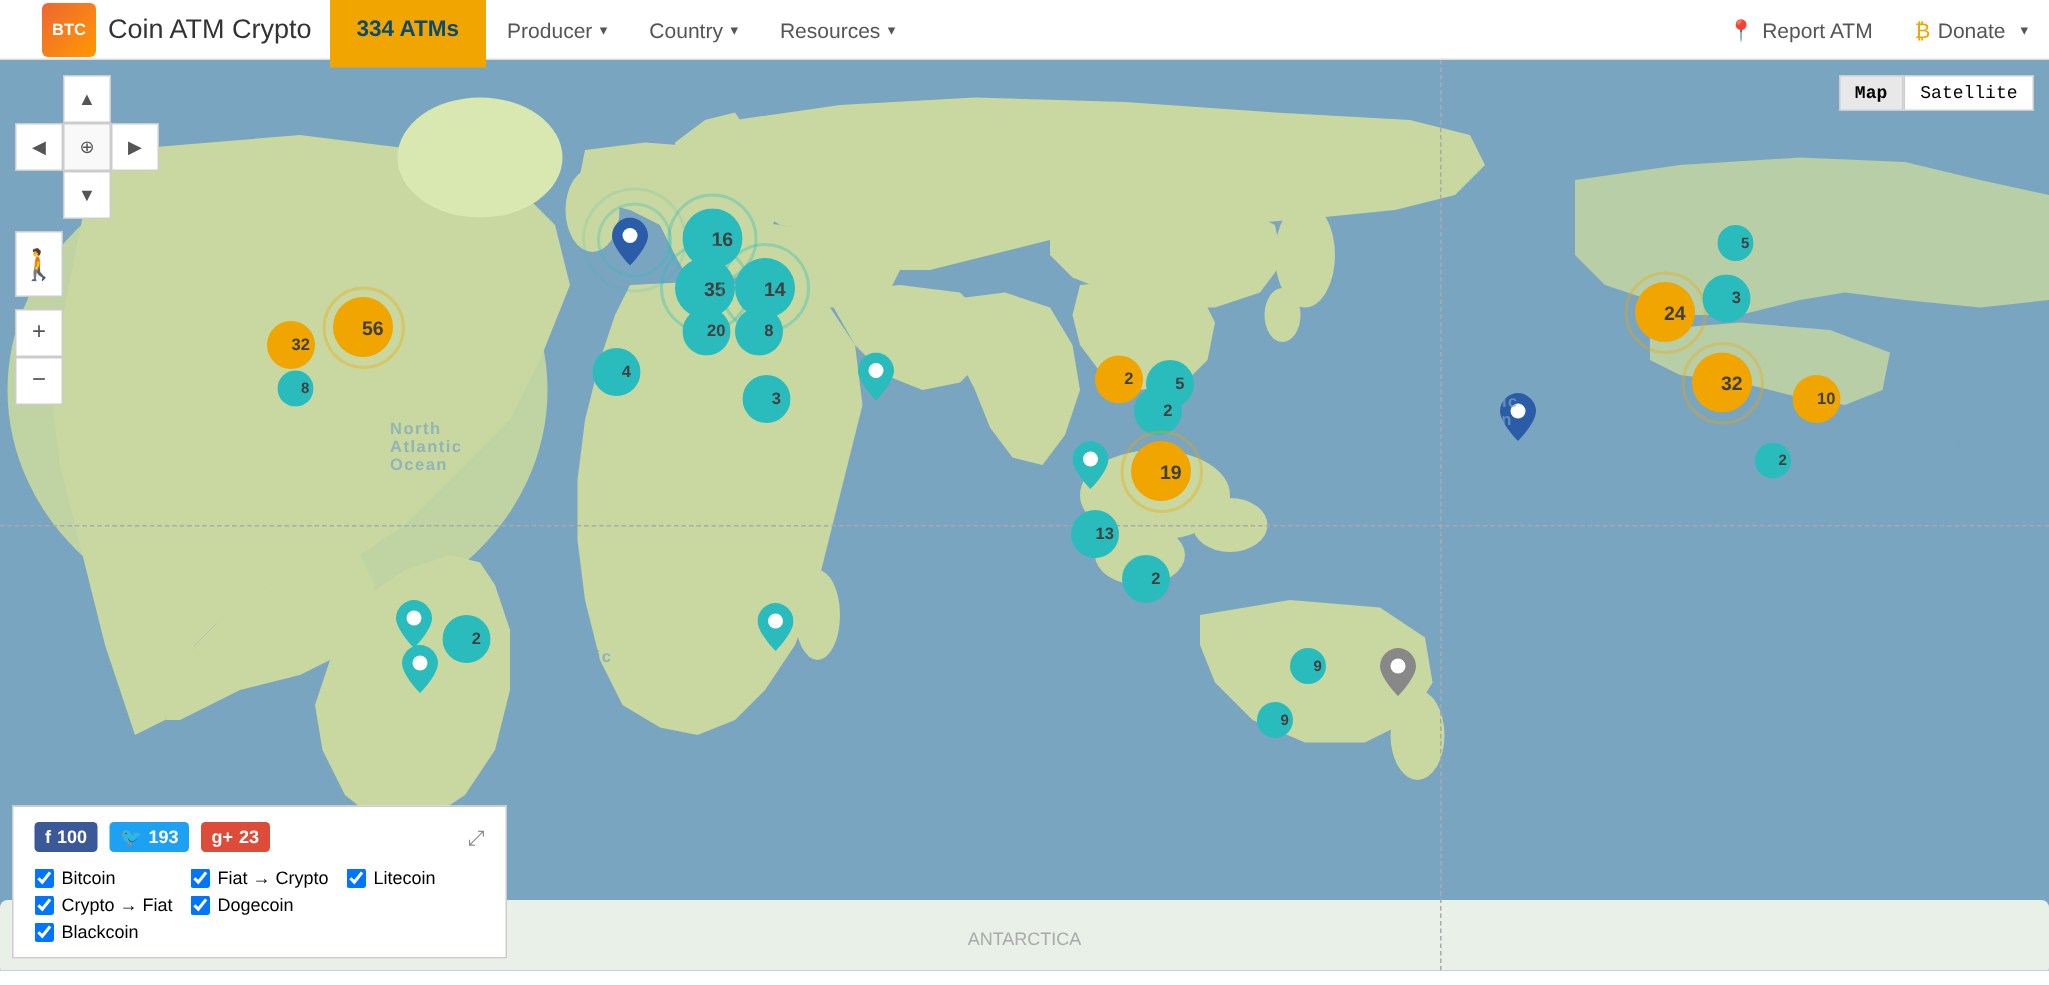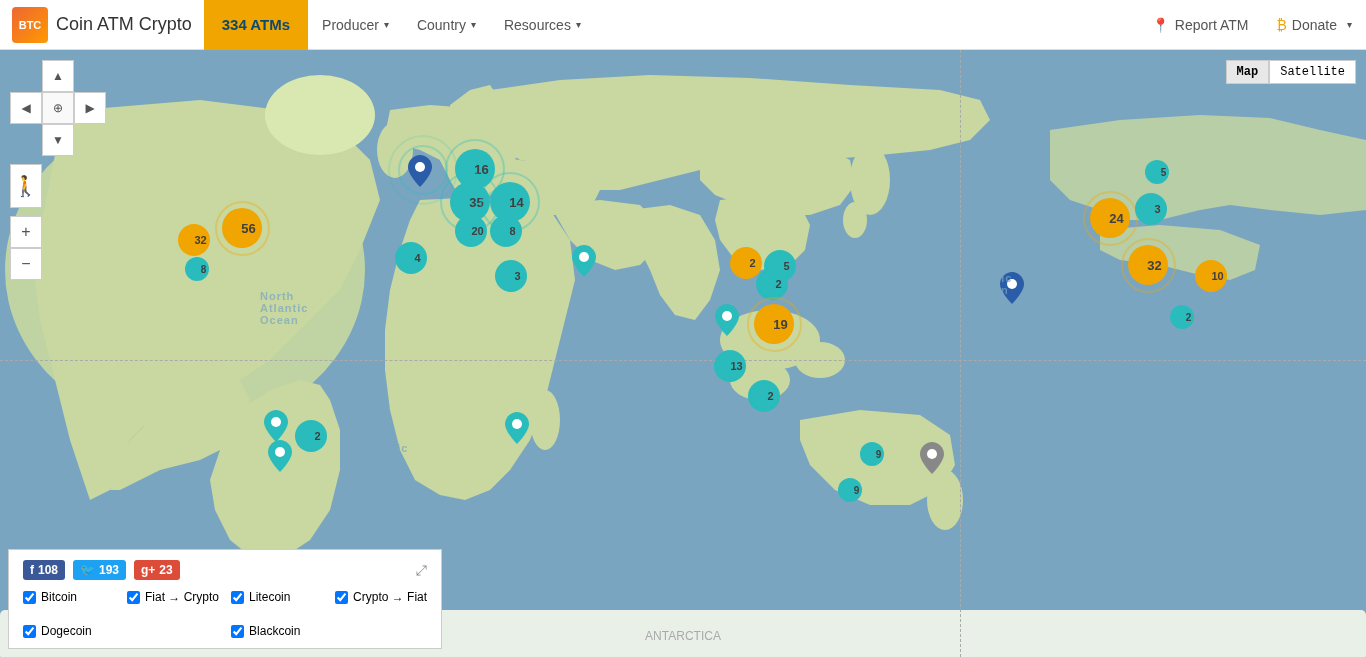--- a/index.html
+++ b/index.html
@@ -2,25 +2,26 @@
 <html><head>
   <meta charset="utf-8">
   <style>
     * { margin: 0; padding: 0; box-sizing: border-box; }
     body { font-family: Arial, sans-serif; font-size: 13px; overflow: hidden; width: 1366px; height: 657px; }
 
     
     #navbar {
       display: flex;
       align-items: center;
-      height: 50px;
+      height: 40px;
       background: #fff;
       border-bottom: 1px solid #ddd;
       position: relative;
       z-index: 100;
+      padding-left: 16px;
     }
     #logo-area {
       display: flex;
       align-items: center;
       padding: 0 12px;
       gap: 8px;
     }
     #logo-badge {
       background: linear-gradient(135deg, #e63, #f90);
       border-radius: 4px;
@@ -147,22 +148,22 @@
       cursor: pointer;
     }
     .social-btn.fb { background: #3b5998; color: white; }
     .social-btn.tw { background: #1da1f2; color: white; }
     .social-btn.gp { background: #dd4b39; color: white; }
     #expand-btn {
       margin-left: auto;
       cursor: pointer; font-size: 14px; color: #888;
     }
     #legend-items {
-      display: grid; grid-template-columns: 1fr 1fr 1fr 1fr;
-      gap: 20px 12px;
+      display: grid; grid-template-columns: 1fr 1fr 1fr;
+      gap: 4px 12px;
     }
     .legend-item {
       display: flex; align-items: center; gap: 5px;
       font-size: 12px;
     }
     .legend-item input[type=checkbox] { cursor: pointer; }
 
     
     .marker {
       position: absolute;
@@ -408,21 +409,21 @@
       <div style="position: absolute; top: 187.5px; left: 1120.5px; width: 55px; height: 55px; border-radius: 50%; border: 2px solid rgba(240, 165, 0, 0.35); pointer-events: none;"></div>
       <div class="marker orange large" style="top: 195px; left: 1128px;">32</div>
       <div class="marker orange medium" style="top: 210px; left: 1195px;">10</div>
       <div class="marker teal small" style="top: 255px; left: 1170px;">2</div>
     </div>
 
   <div id="legend-box">
     <div id="social-row">
       <div class="social-btn fb">
         <span>f</span>
-        <span>108</span>
+        <span>100</span>
       </div>
       <div class="social-btn tw">
         <span>🐦</span>
         <span>193</span>
       </div>
       <div class="social-btn gp">
         <span>g+</span>
         <span>23</span>
       </div>
       <div id="expand-btn">⤢</div>

